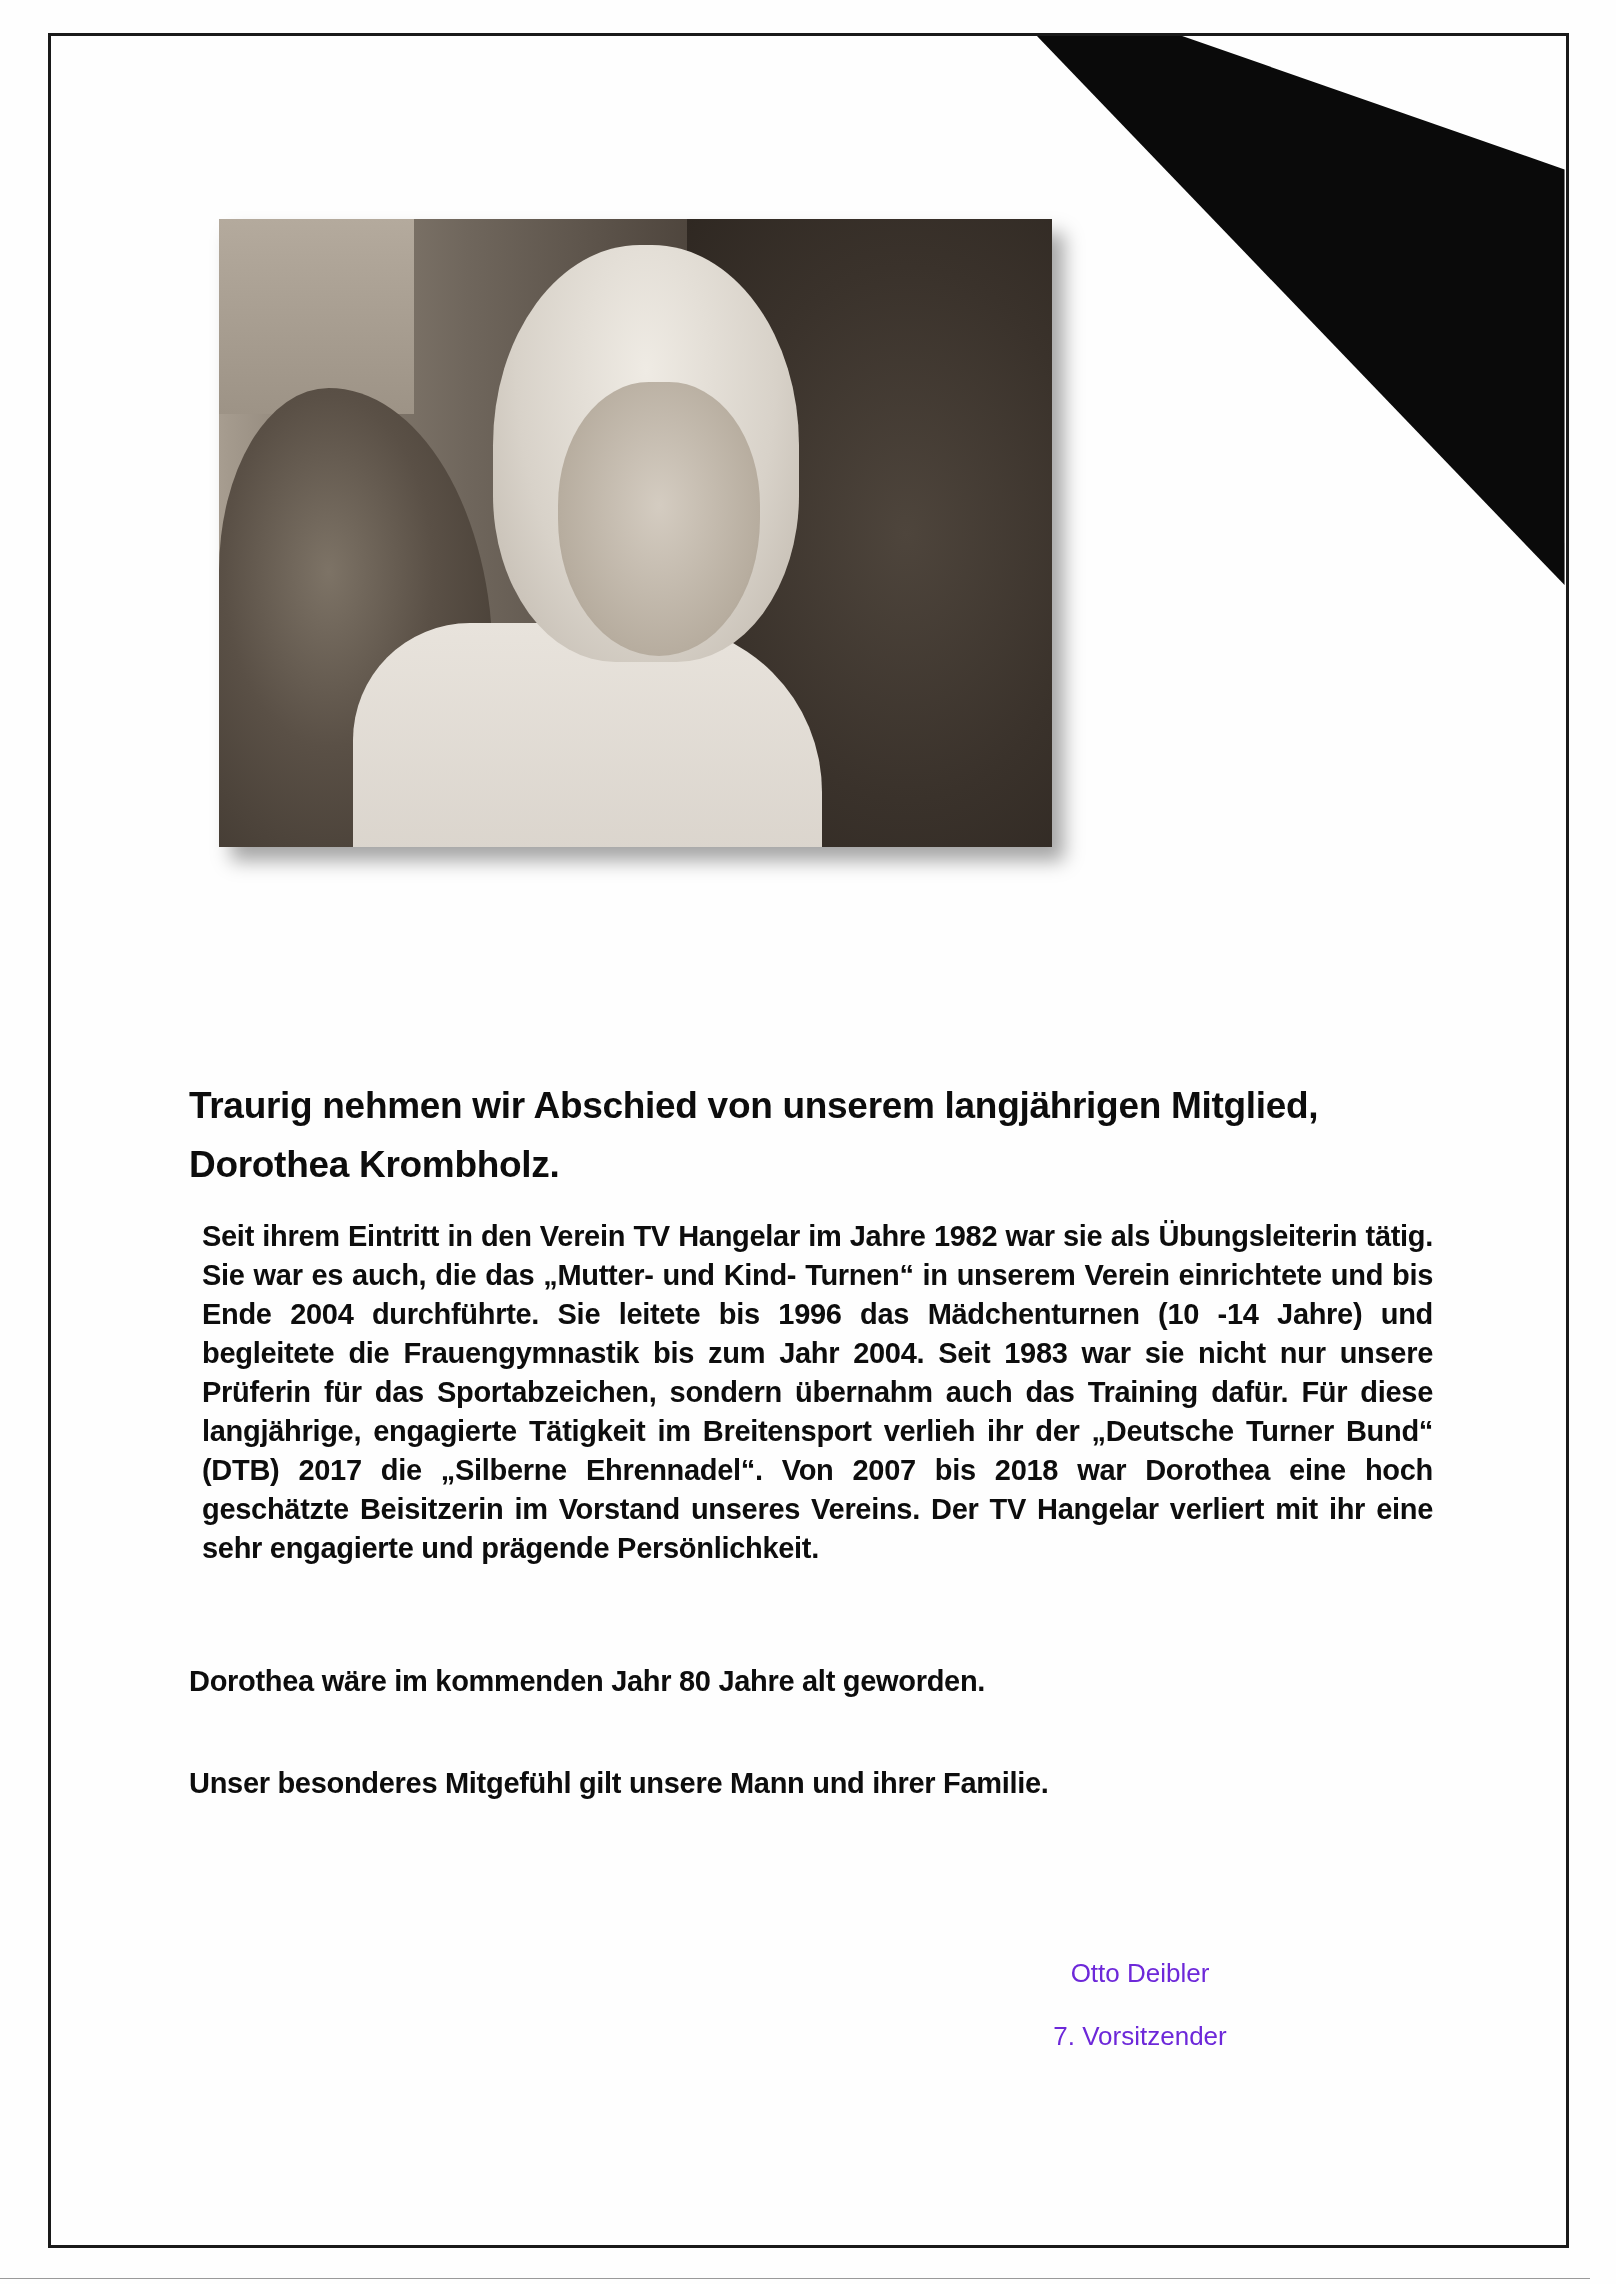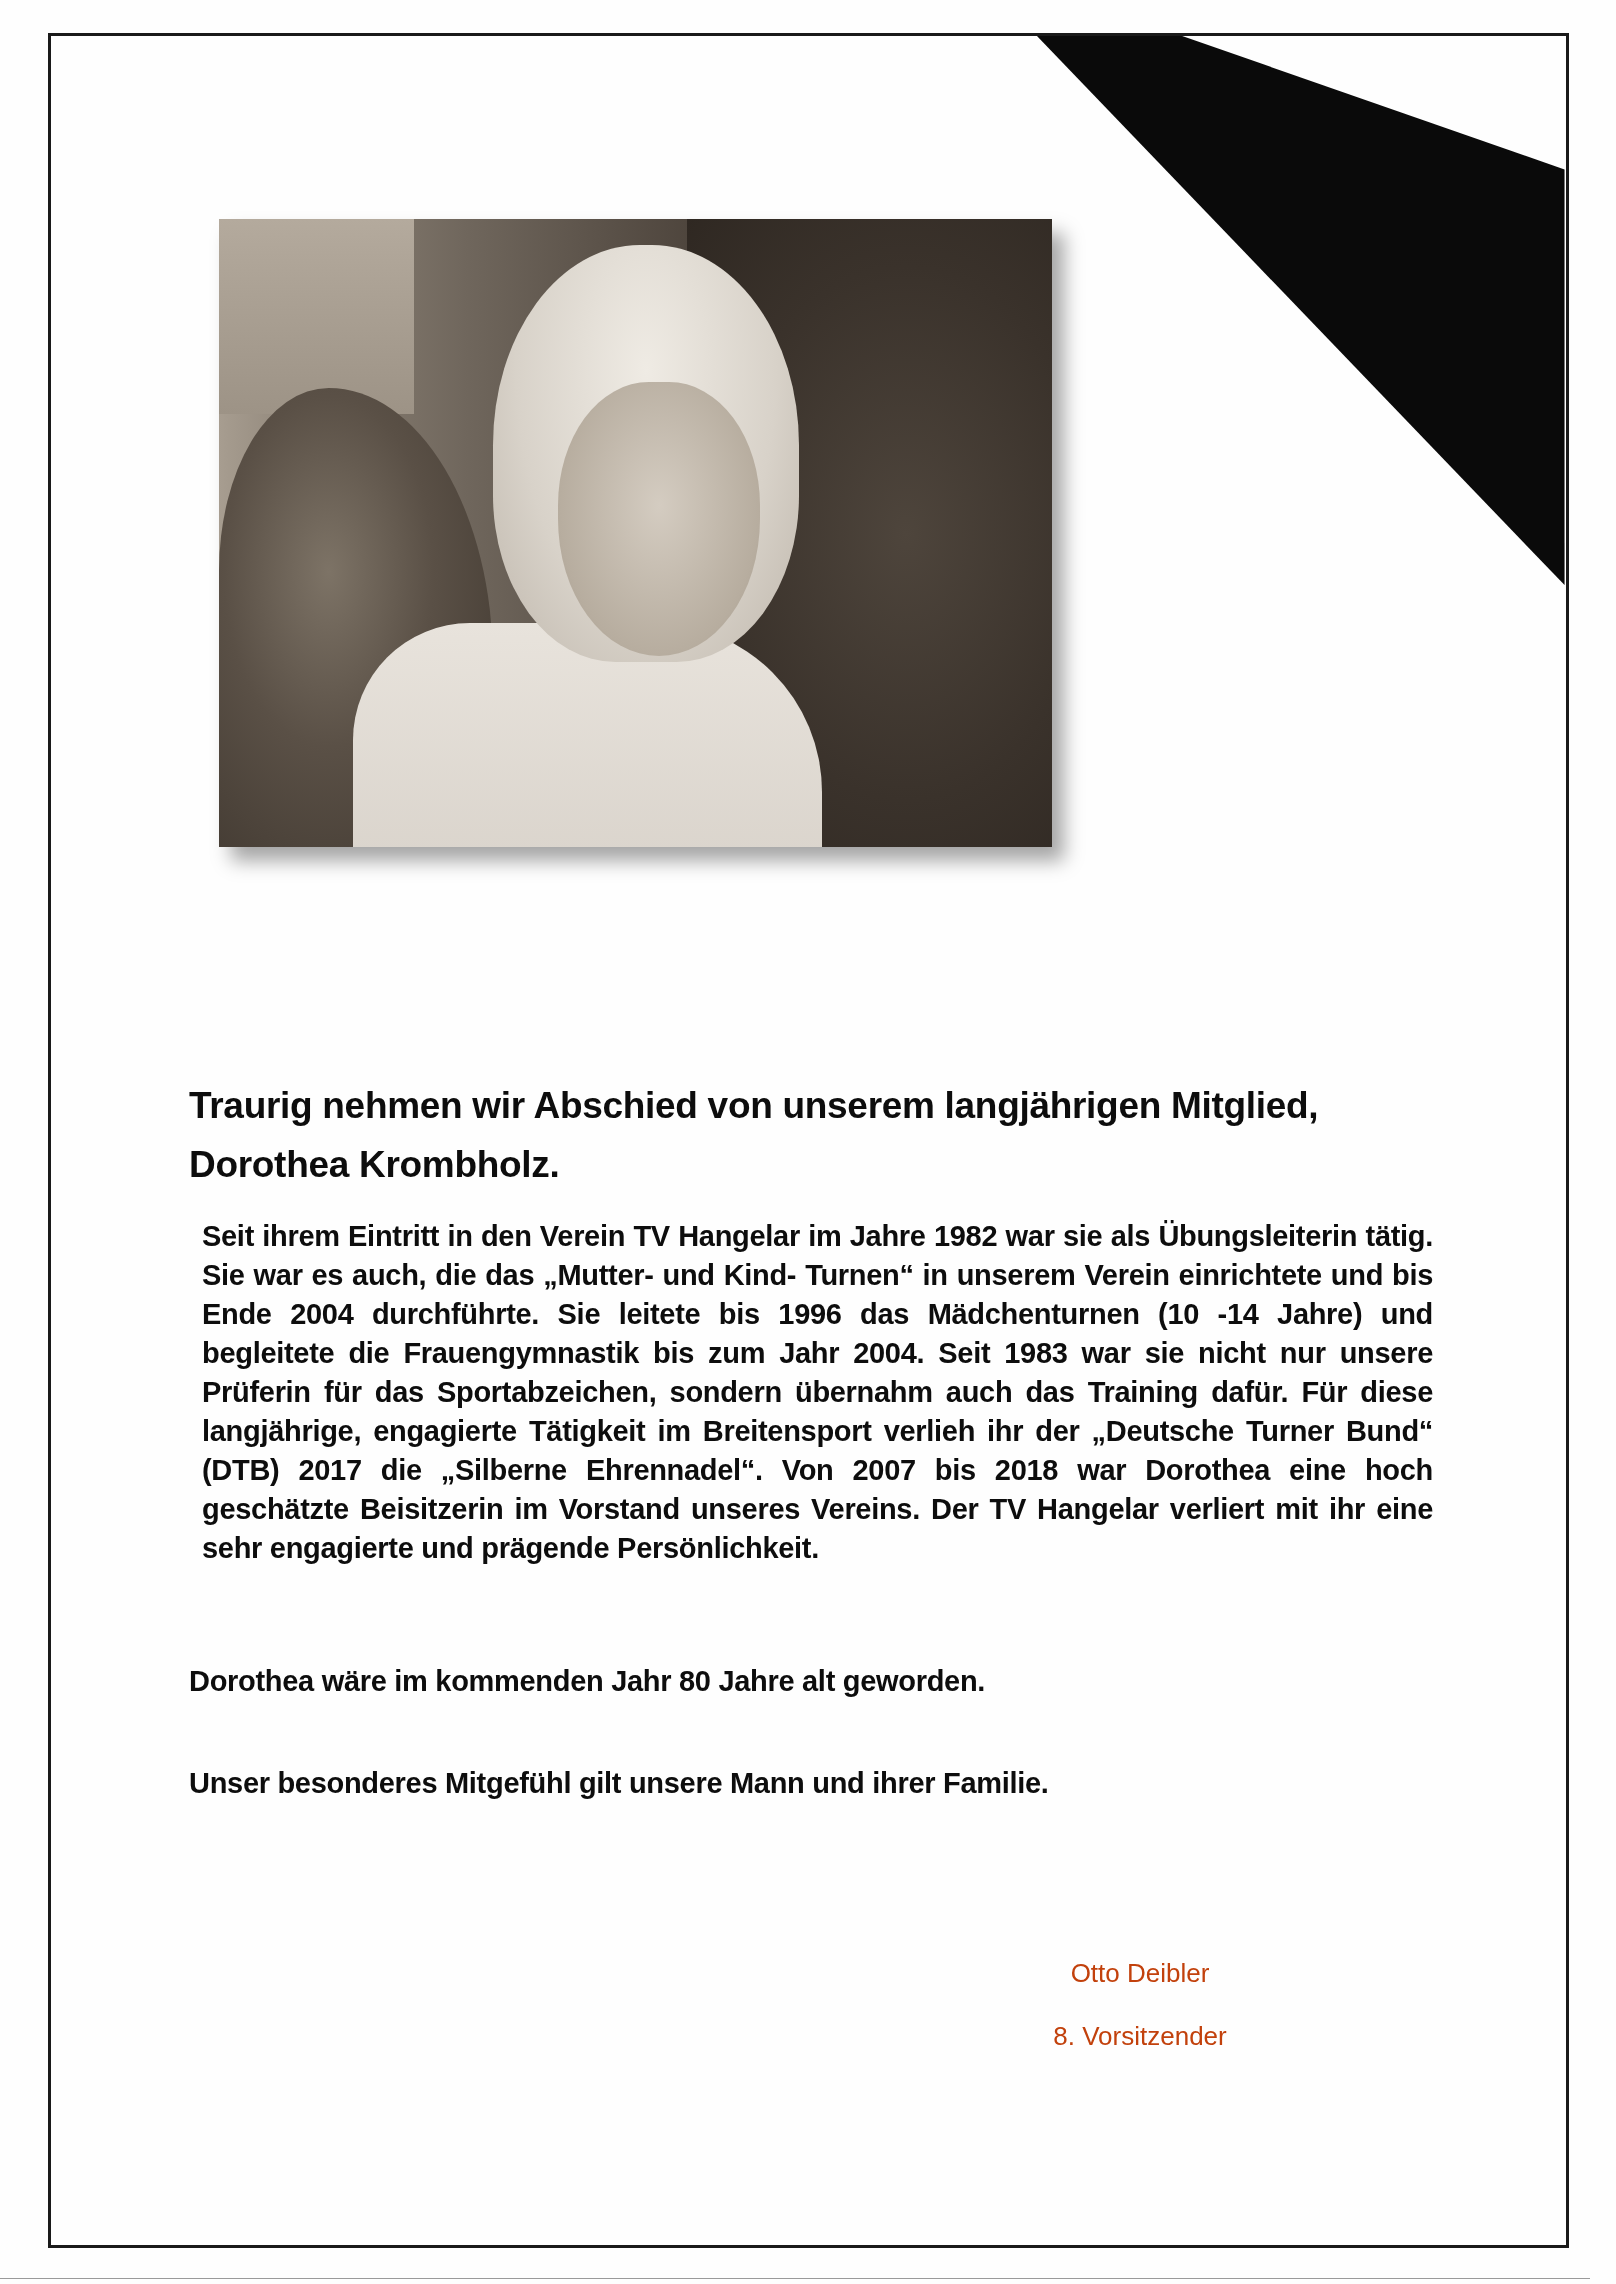--- a/index.html
+++ b/index.html
@@ -69,21 +69,21 @@
   }
   .para {
     font-weight: bold; font-size: 29px; line-height: 39px; letter-spacing: -0.3px;
   }
   .para.justified { text-align: justify; }
   .p1 { top: 1217px; margin-left: 13px; }
   .p2 { top: 1662px; }
   .p3 { top: 1764px; }
   .signature {
     position: absolute; left: 977px; width: 326px; text-align: center;
-    font-size: 26px; font-weight: normal; color: #c2410c;
+    font-size: 26px; font-weight: normal; color: #6d28d9;
   }
   .sig-name { top: 1958px; }
   .sig-role { top: 2021px; }
 </style>
 </head>
 <body>
 
 <div class="page-frame"></div>
 <div class="bottom-rule"></div>
 
@@ -103,14 +103,14 @@
   </div>
 </div>
 
 <div class="text-block heading">Traurig nehmen wir Abschied von unserem langjährigen Mitglied, Dorothea Krombholz.</div>
 
 <div class="text-block para justified p1">Seit ihrem Eintritt in den Verein TV Hangelar im Jahre 1982 war sie als Übungsleiterin tätig. Sie war es auch, die das „Mutter- und Kind- Turnen“ in unserem Verein einrichtete und bis Ende 2004 durchführte. Sie leitete bis 1996 das Mädchenturnen (10 -14 Jahre) und begleitete die Frauengymnastik bis zum Jahr 2004. Seit 1983 war sie nicht nur unsere Prüferin für das Sportabzeichen, sondern übernahm auch das Training dafür. Für diese langjährige, engagierte Tätigkeit im Breitensport verlieh ihr der „Deutsche Turner Bund“ (DTB) 2017 die „Silberne Ehrennadel“. Von 2007 bis 2018 war Dorothea eine hoch geschätzte Beisitzerin im Vorstand unseres Vereins. Der TV Hangelar verliert mit ihr eine sehr engagierte und prägende Persönlichkeit.</div>
 <div class="text-block para p2">Dorothea wäre im kommenden Jahr 80 Jahre alt geworden.</div>
 <div class="text-block para p3">Unser besonderes Mitgefühl gilt unsere Mann und ihrer Familie.</div>
 
 <div class="signature sig-name">Otto Deibler</div>
-<div class="signature sig-role">8. Vorsitzender</div>
+<div class="signature sig-role">7. Vorsitzender</div>
 
 
 </body></html>

